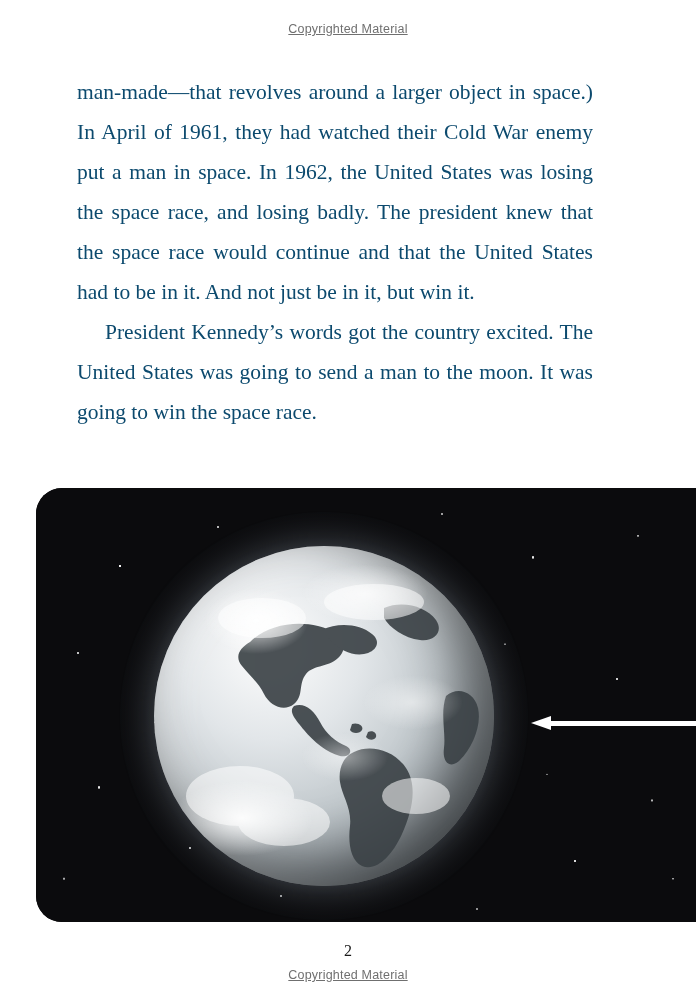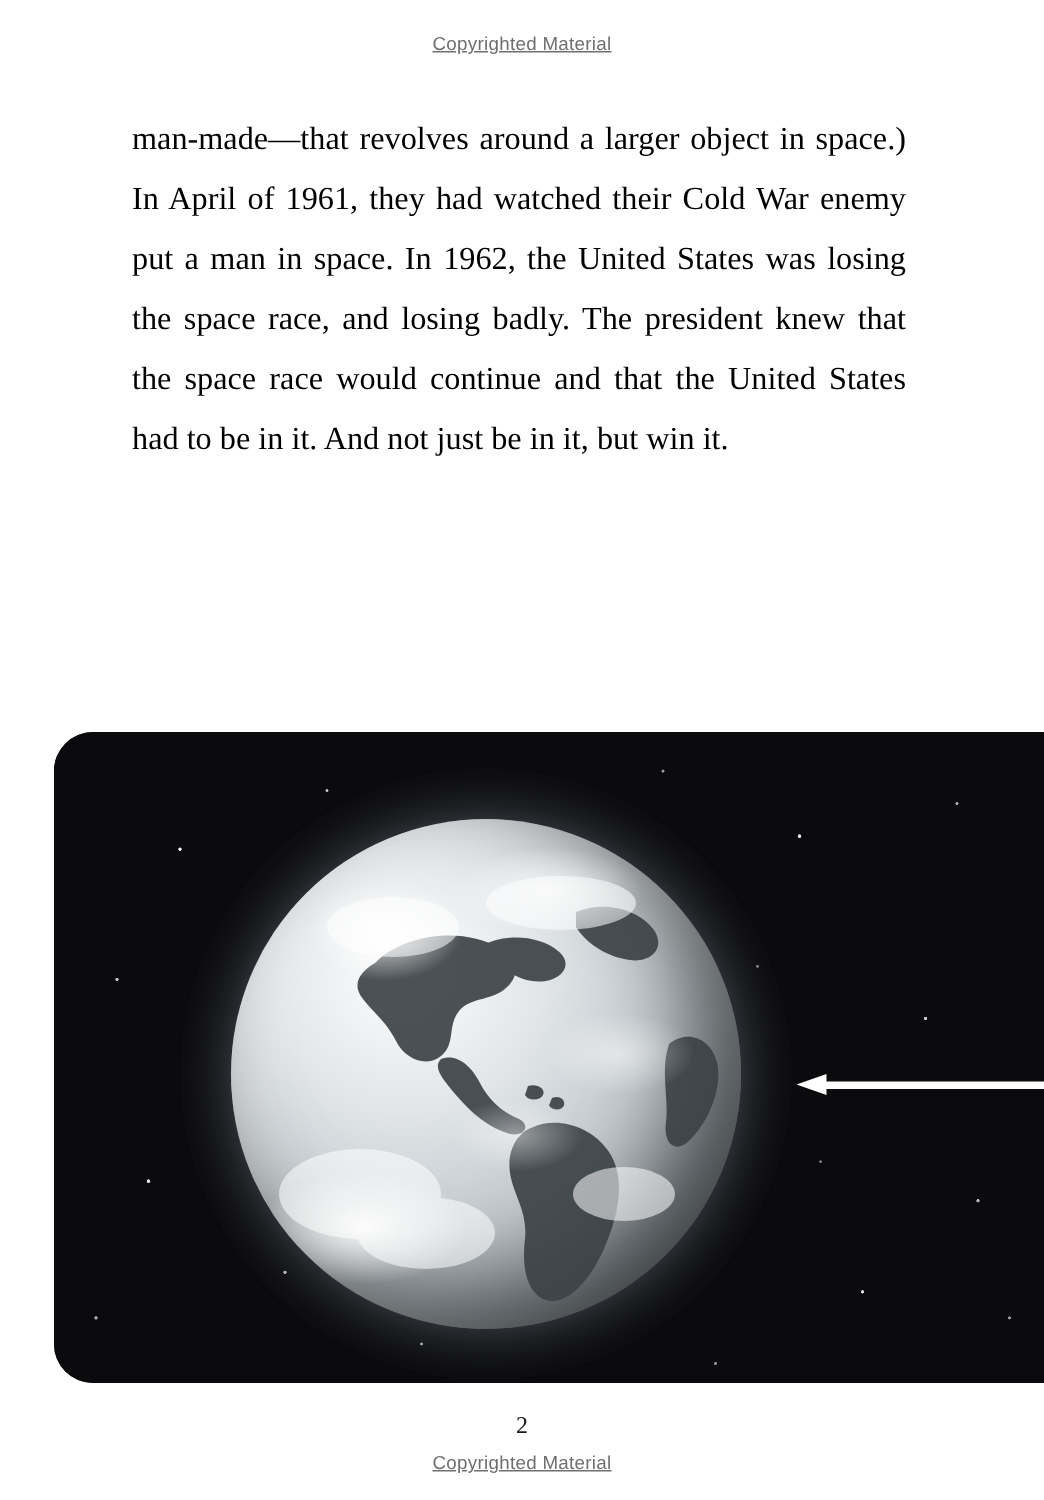--- a/index.html
+++ b/index.html
@@ -40,28 +40,28 @@
     width: 100%;
     bottom: 40px;
     text-align: center;
     font-family: "Liberation Serif", serif;
     font-size: 16px;
     color: #1a1a1a;
   }
 
   .body-text {
     position: absolute;
-    left: 88px;
+    left: 77px;
     top: 72px;
     width: 516px;
     font-size: 21.5px;
     line-height: 40px;
     text-align: justify;
     text-justify: inter-word;
-    color: #000000;
+    color: #0c4a6e;
   }
   .body-text p {
     margin: 0;
   }
   .body-text p + p {
     text-indent: 28px;
   }
   .body-text p.last-para {
     text-align: justify;
   }
@@ -185,20 +185,21 @@
 </style>
 </head>
 <body>
 
 <div class="page">
 
   <div class="watermark watermark-top">Copyrighted Material</div>
 
   <div class="body-text">
     <p>man-made—that revolves around a larger object in space.) In April of 1961, they had watched their Cold War enemy put a man in space. In 1962, the United States was losing the space race, and losing badly. The president knew that the space race would continue and that the United States had to be in it. And not just be in it, but win it.</p>
+    <p class="last-para">President Kennedy’s words got the country excited. The United States was going to send a man to the moon. It was going to win the space race.</p>
   </div>
 
   <div class="illustration">
     <div class="starfield"></div>
 
     <div class="earth-wrap">
       <div class="earth-glow"></div>
       <div class="earth">
         <svg class="continents" viewBox="0 0 340 340">
           <defs>

